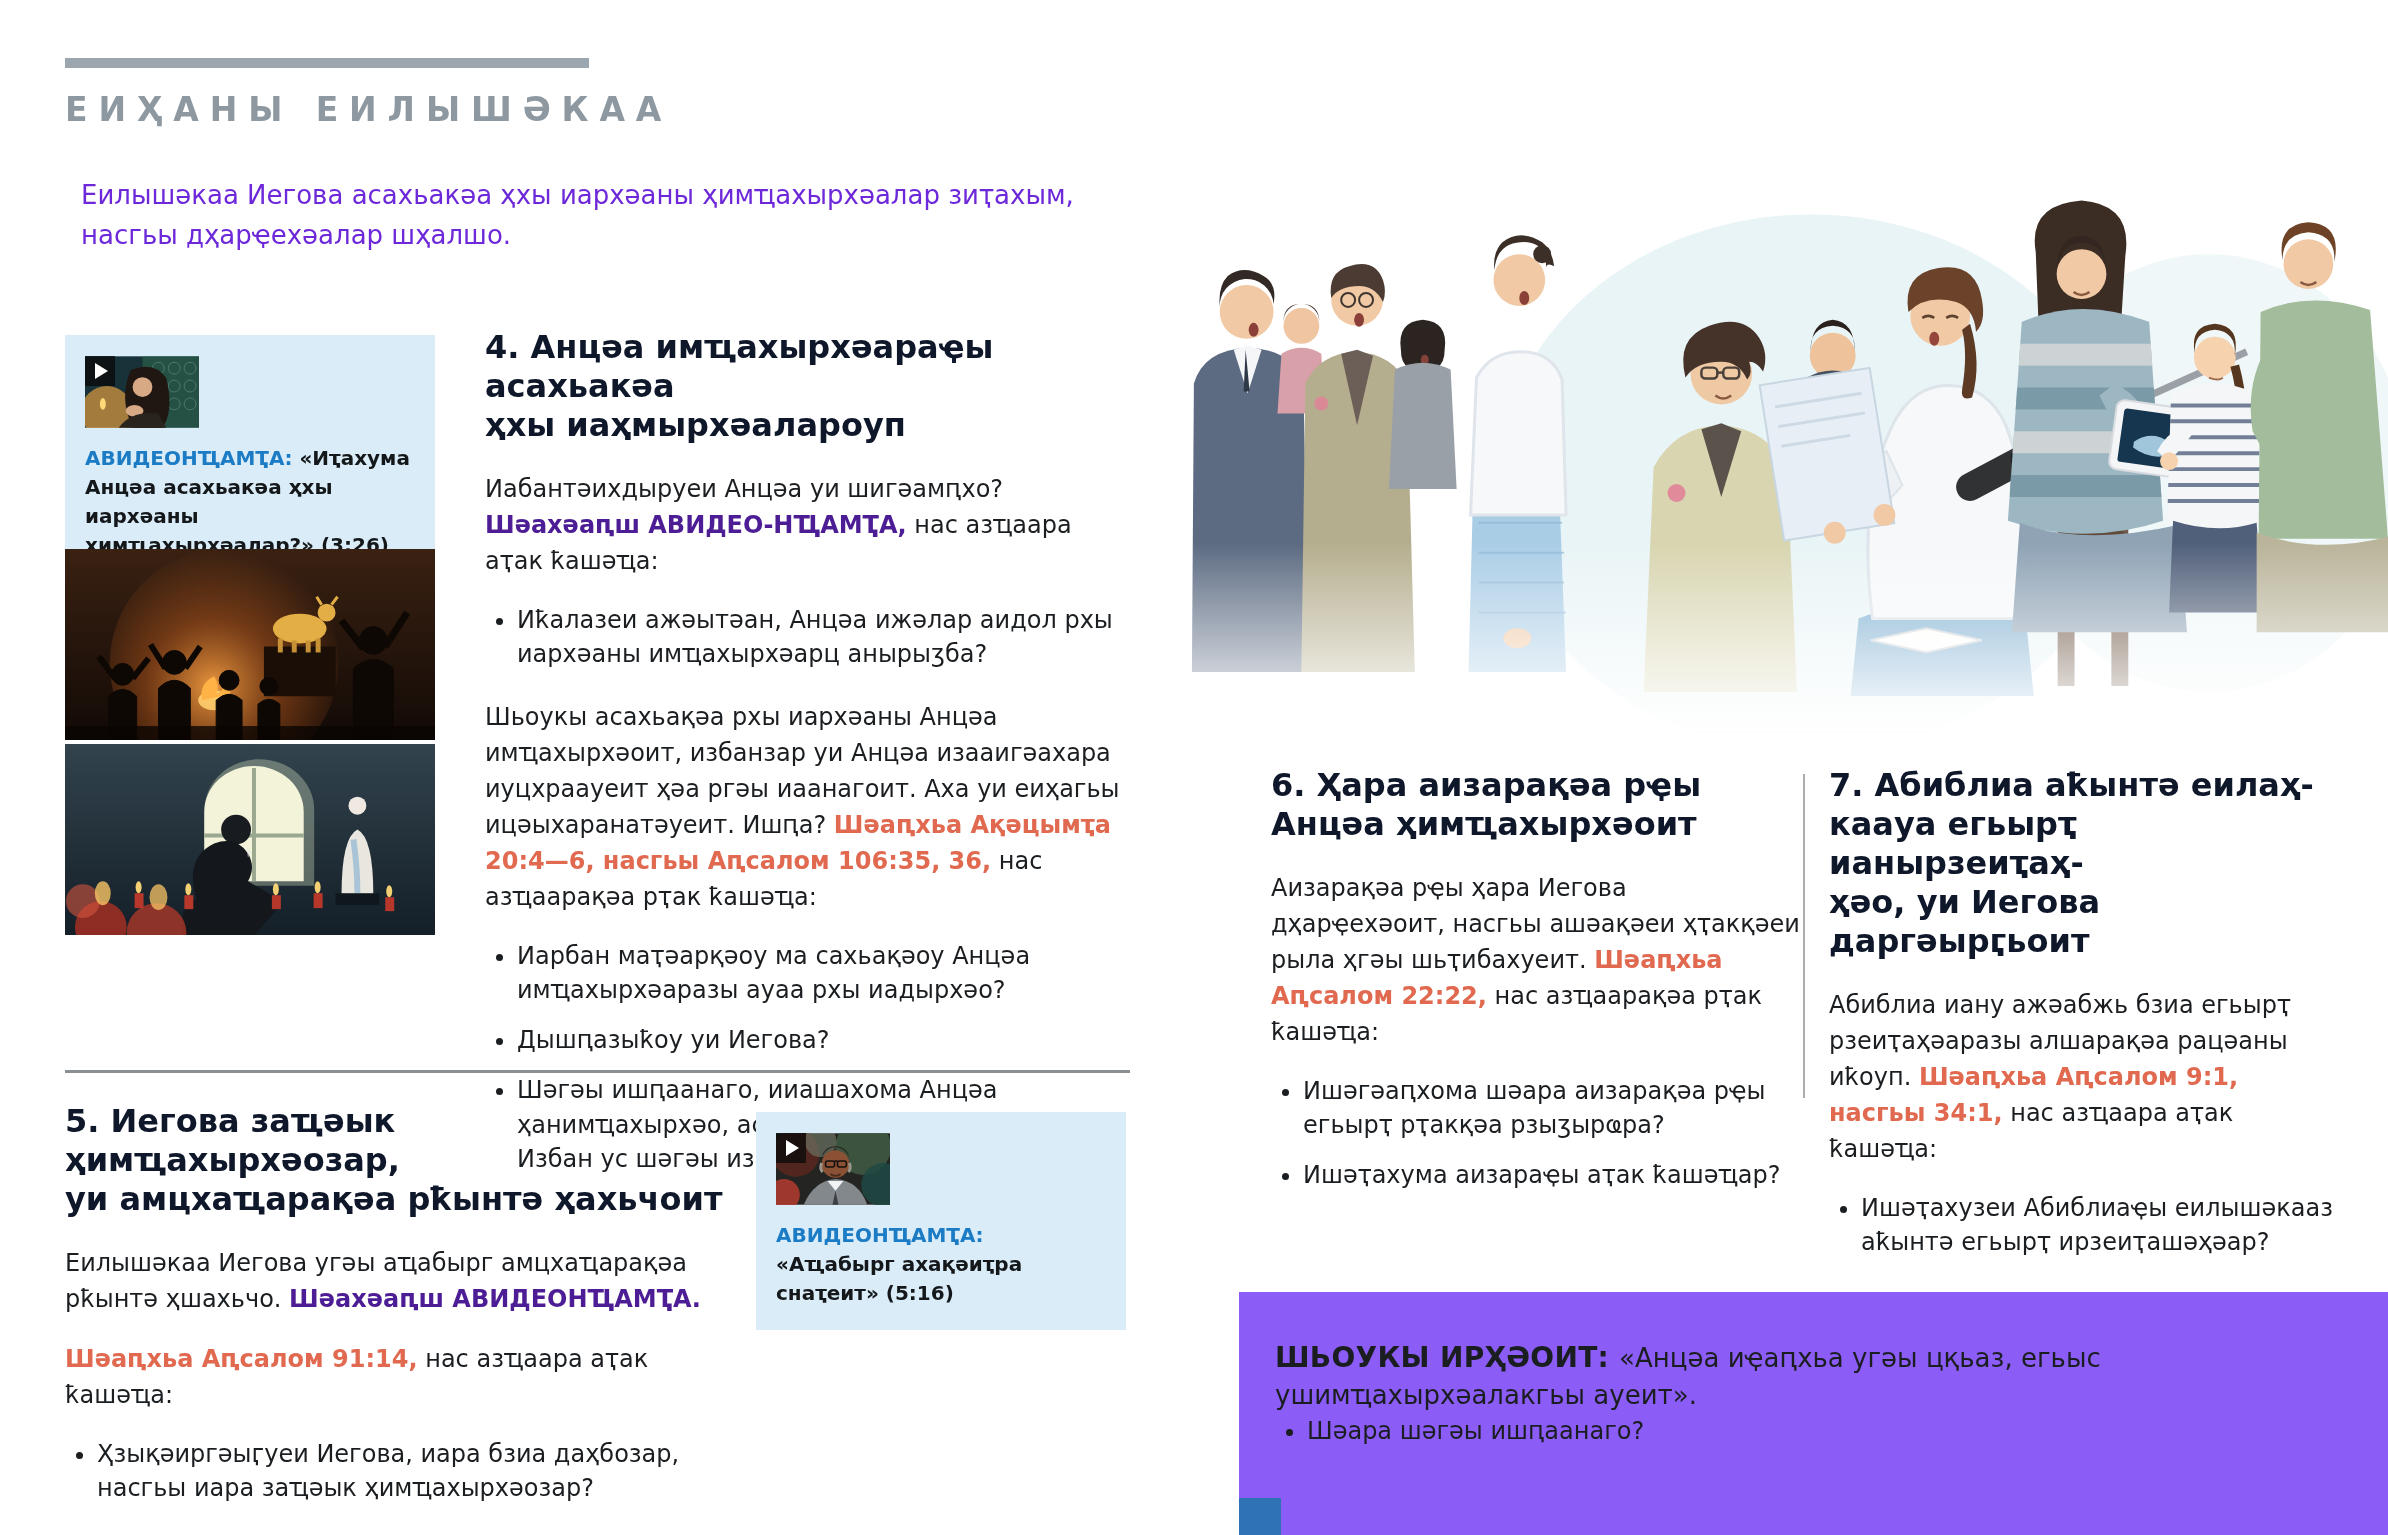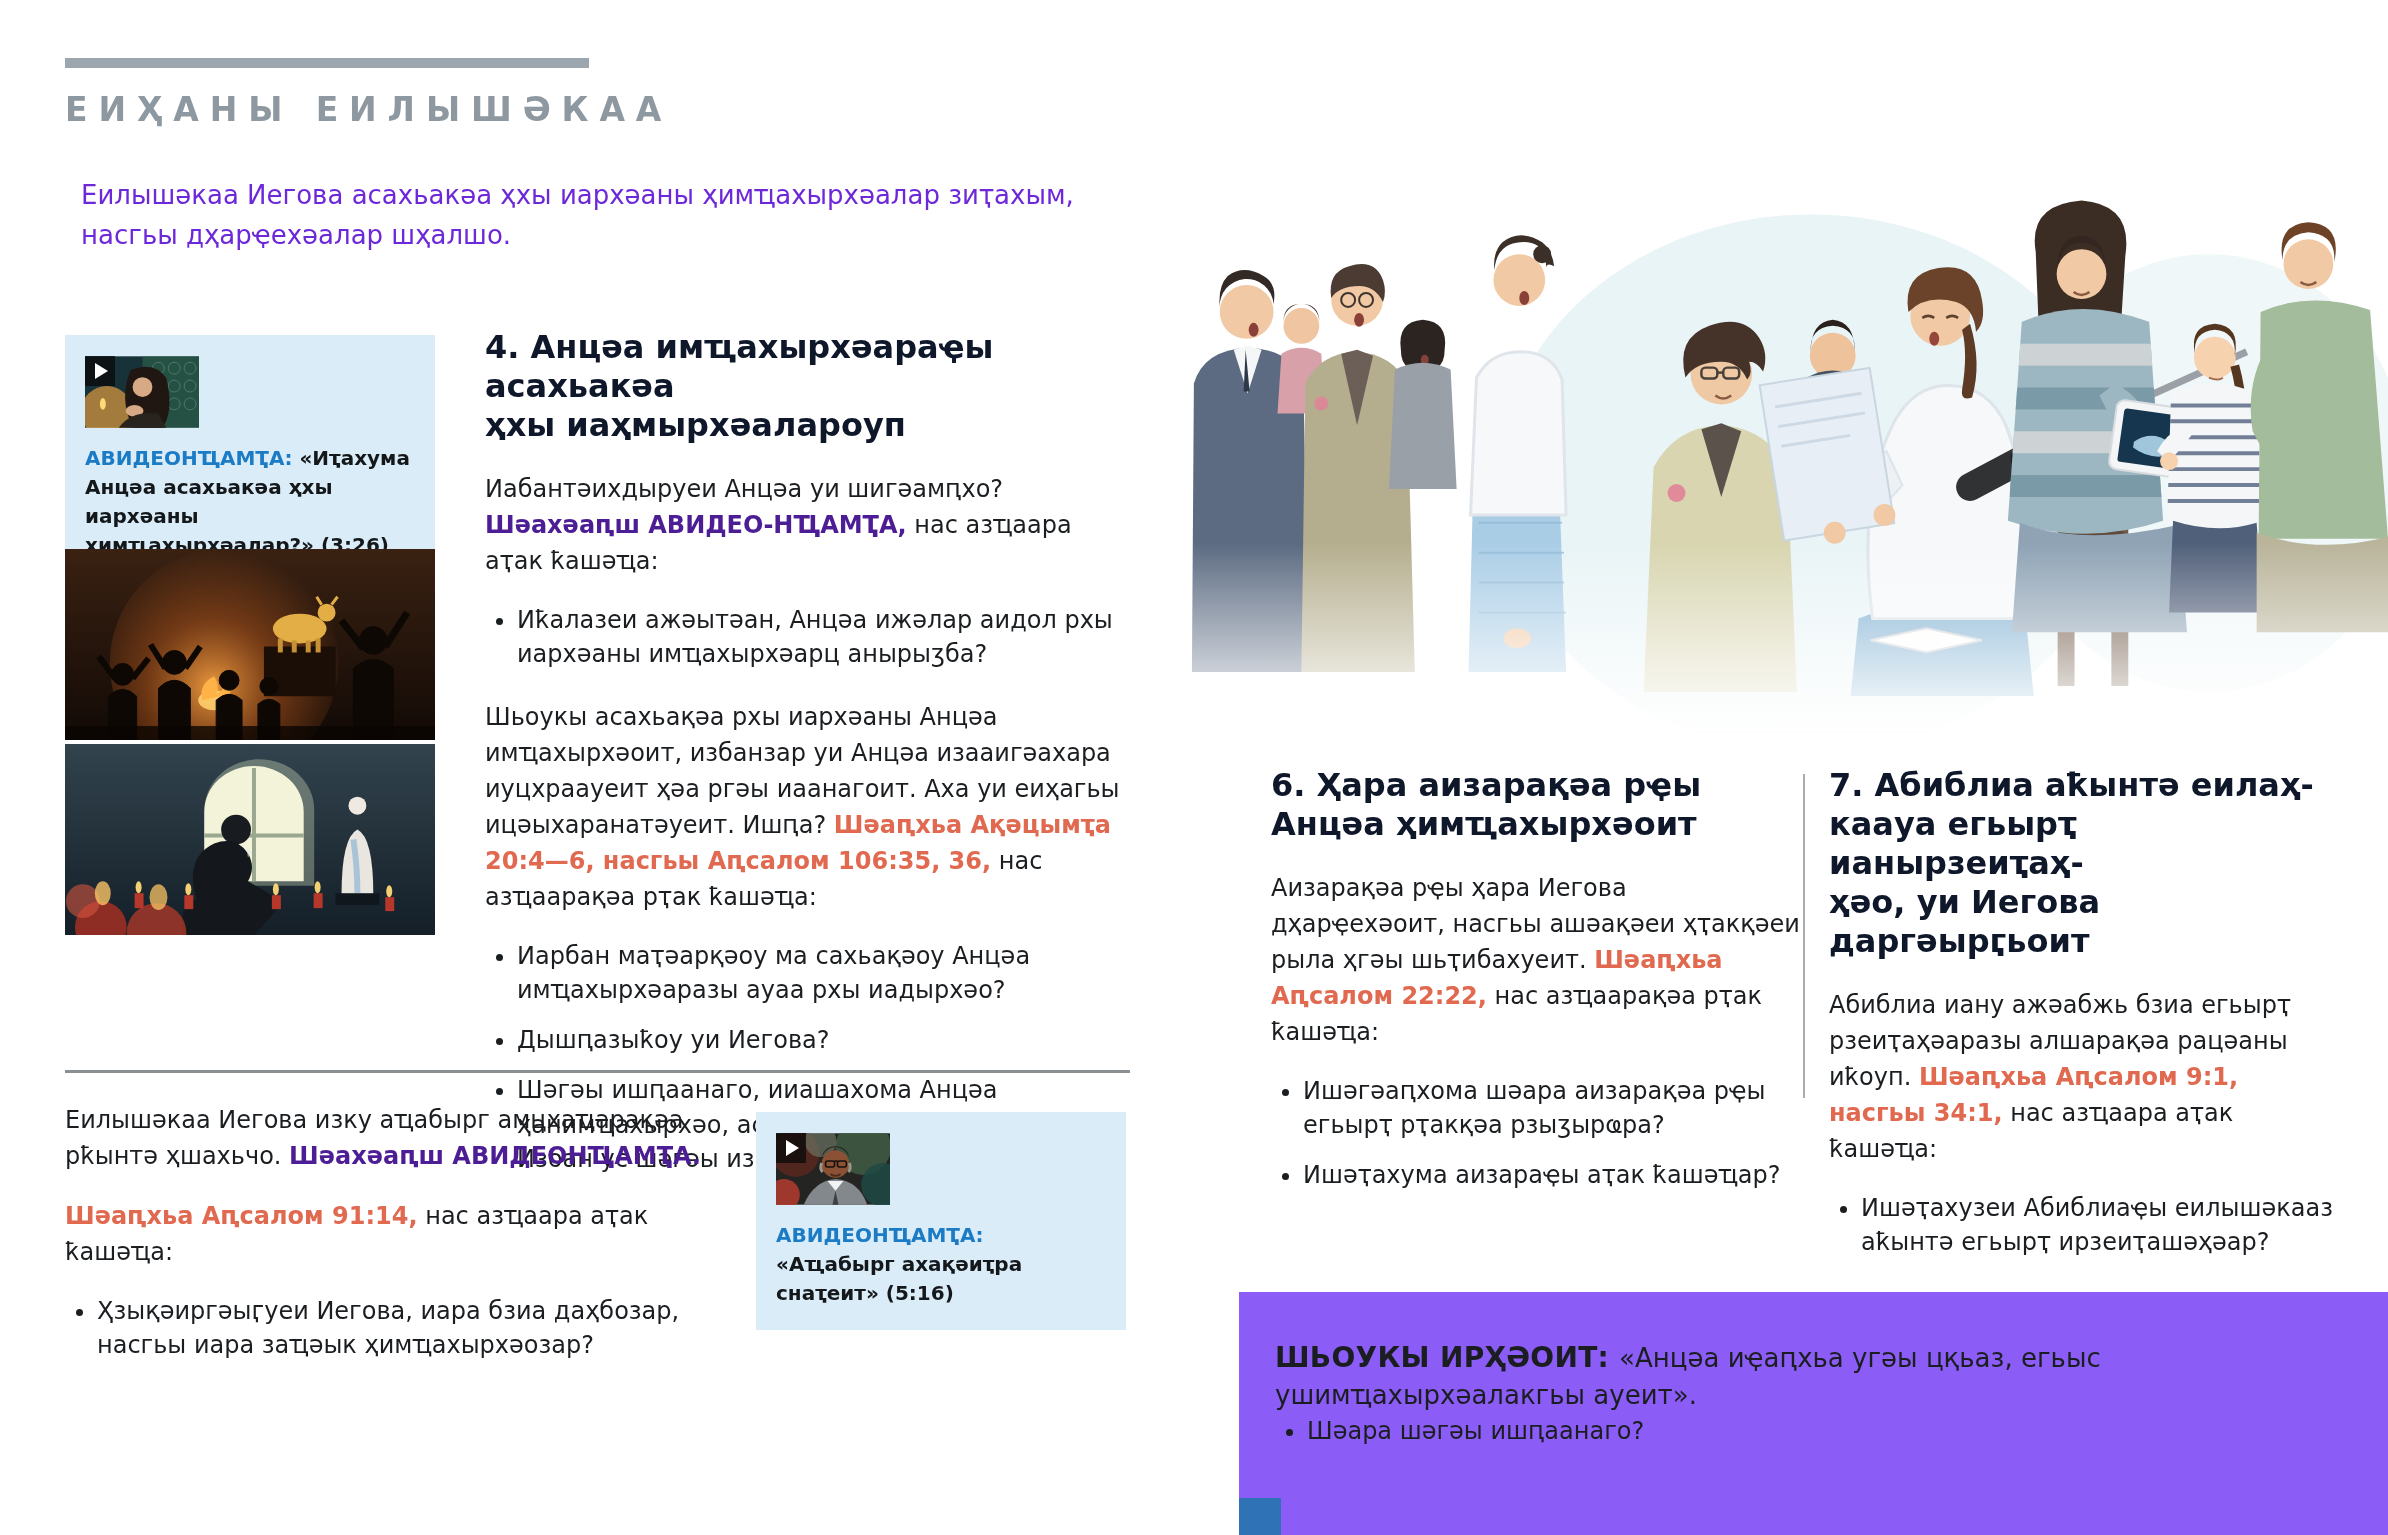--- a/index.html
+++ b/index.html
@@ -206,21 +206,23 @@
     <ul class="bul">
       <li>Иарбан маҭәарқәоу ма сахьақәоу Анцәа имҵахырхәаразы ауаа рхы иадырхәо?</li>
       <li>Дышԥазыҟоу уи Иегова?</li>
       <li>Шәгәы ишԥаанаго, ииашахома Анцәа ҳанимҵахырхәо, асахьақәа ҳхы иаҳархәалар? Избан ус шәгәы изаанаго?</li>
     </ul>
   </section>
 
   <div class="divider-h"></div>
 
   <section class="sec sec5">
-    <p class="body"><span>Еилышәкаа Иегова изку аҵабырг амцхаҵарақәа рҟынтә ҳшахьчо. </span><a class="blu">Шәахәаԥш АВИДЕОНҴАМҬА.</a></p>
+    <h2 class="h">5. Иегова заҵәык ҳимҵахырхәозар,
+уи амцхаҵарақәа рҟынтә ҳахьчоит</h2>
+    <p class="body"><span>Еилышәкаа Иегова угәы аҵабырг амцхаҵарақәа рҟынтә ҳшахьчо. </span><a class="blu">Шәахәаԥш АВИДЕОНҴАМҬА.</a></p>
     <p class="body"><a class="ref">Шәаԥхьа Аԥсалом 91:14,</a><span> нас азҵаара аҭак ҟашәҵа:</span></p>
     <ul class="bul">
       <li>Ҳзықәиргәыӷуеи Иегова, иара бзиа даҳбозар, насгьы иара заҵәык ҳимҵахырхәозар?</li>
     </ul>
   </section>
 
   <div class="vbox vbox2">
     <div class="thumb">
       <svg width="114" height="72" viewBox="0 0 115 72">
         <rect width="115" height="72" fill="#242522"></rect>

